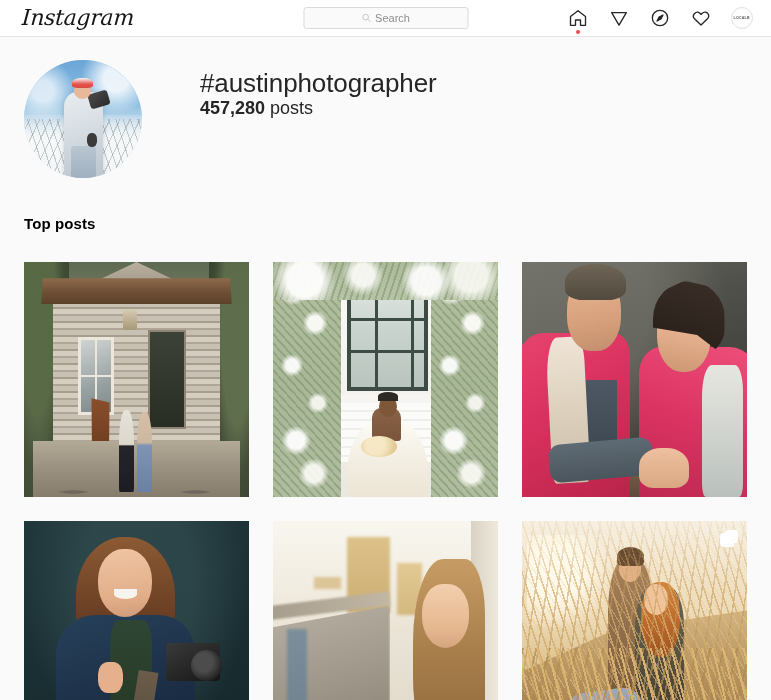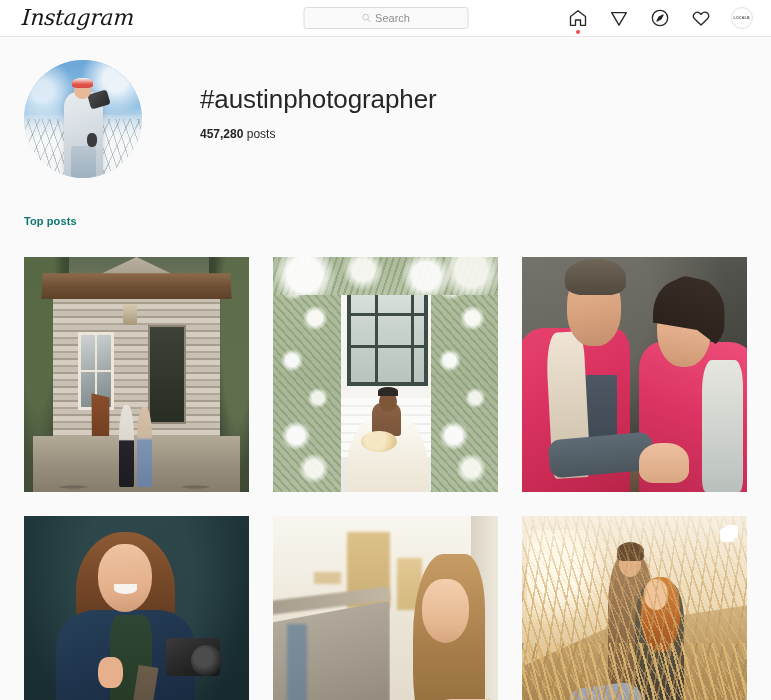--- a/index.html
+++ b/index.html
@@ -226,26 +226,24 @@
     padding-left: 58px;
     padding-top: 9px;
   }
 
   .hashtag-title {
     font-size: 26px;
     font-weight: 300;
     color: #262626;
     line-height: 1.1;
     letter-spacing: -0.1px;
-    margin-top: 16px;
   }
 
   .post-count {
-    margin-top: 13px;
-    font-size: 12px;
+    font-size: 18px;
     color: #262626;
     line-height: 1.2;
   }
 
   .post-count-num {
     font-weight: 700;
   }
 
   .post-count-word {
     font-weight: 400;
@@ -264,23 +262,23 @@
     font-weight: 700;
     cursor: pointer;
     display: flex;
     align-items: center;
     justify-content: center;
   }
 
   .section-label {
     margin-top: 37px;
     margin-bottom: 30px;
-    font-size: 11px;
+    font-size: 15px;
     font-weight: 700;
-    color: #0f766e;
+    color: #000000;
     letter-spacing: 0.1px;
   }
 
   
   .grid {
     display: grid;
     grid-template-columns: repeat(3, 225px);
     gap: 24px;
   }
 

